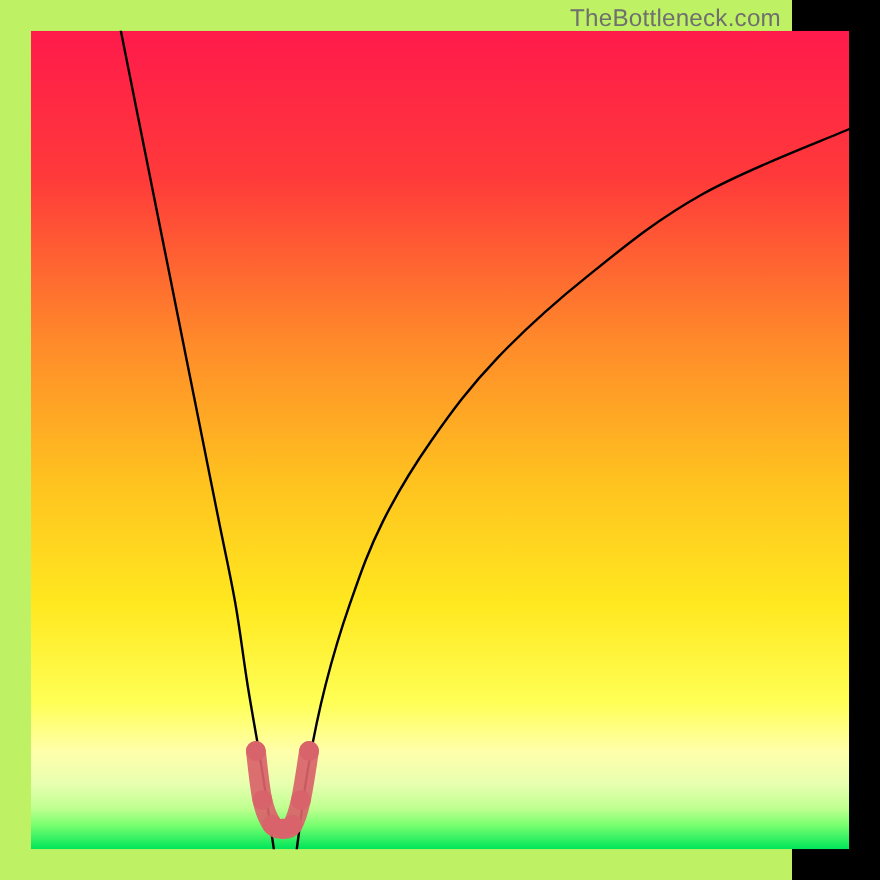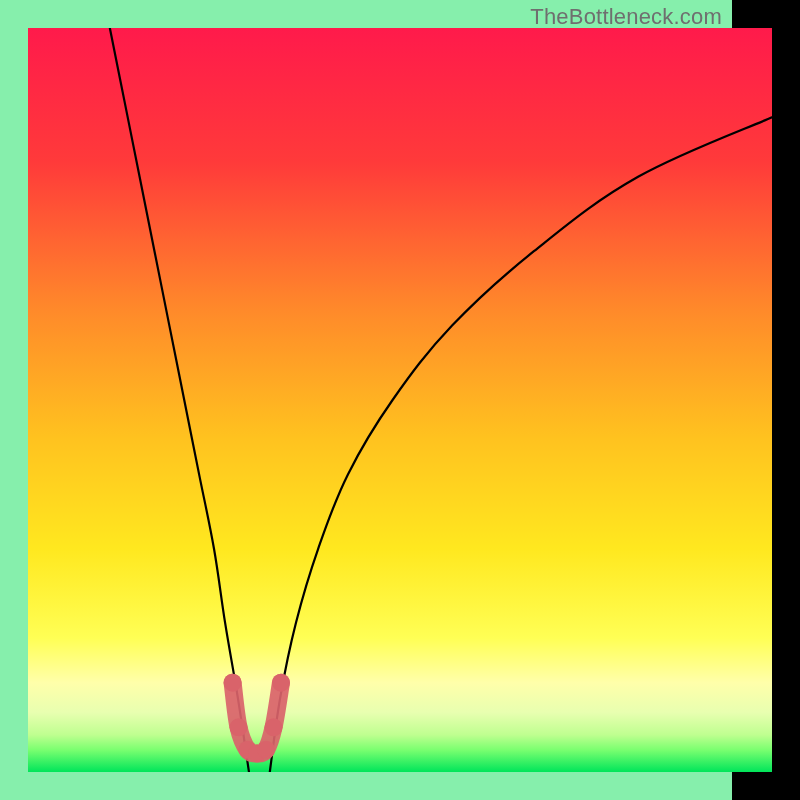--- a/index.html
+++ b/index.html
@@ -10,22 +10,21 @@
     background: #000;
     overflow: hidden;
     font-family: Arial, Helvetica, sans-serif;
   }
   .frame {
     position: absolute;
     left: 0;
     top: 0;
     width: 720px;
     height: 800px;
-    background: #86efac;
-    padding-left: 12px;
+    background: #bef264;
   }
   .watermark {
     position: absolute;
     top: 4px;
     right: 10px;
     font-size: 22px;
     font-weight: 500;
     color: #6f6f6f;
     letter-spacing: 0.2px;
     z-index: 10;

